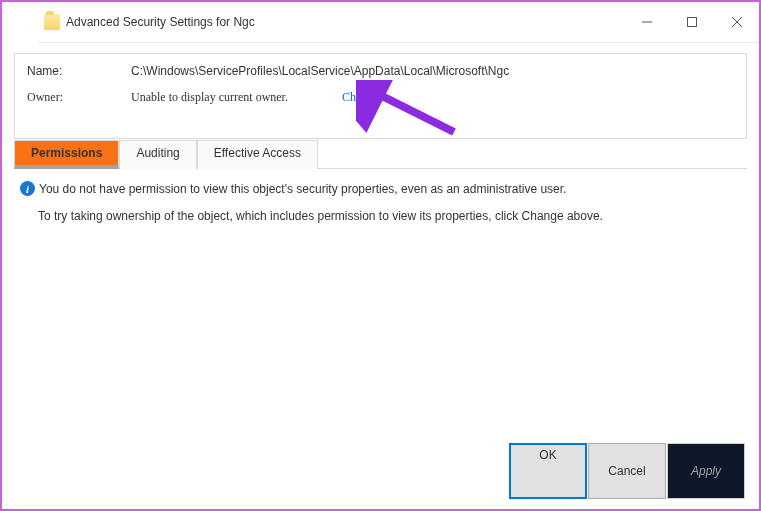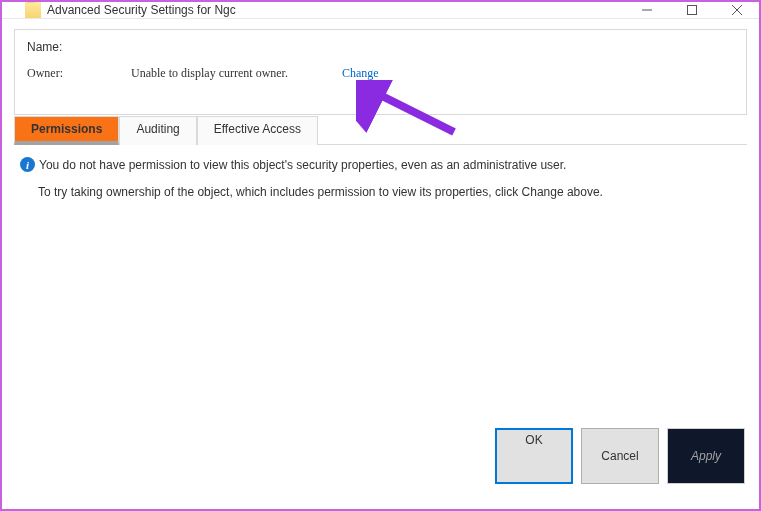--- a/index.html
+++ b/index.html
@@ -7,25 +7,26 @@
       font-family: "Segoe UI", Tahoma, sans-serif;
       font-size: 12px;
       background: #fff;
       width: 761px;
       height: 511px;
       border: 2px solid #c861e0;
       position: relative;
       overflow: hidden;
     }
     .titlebar {
-      height: 17px;
+      height: 41px;
       display: flex;
       align-items: center;
-      padding-left: 23px;
+      padding-left: 6px;
       border-bottom: 1px solid #e8e8e8;
+      margin-left: 36px;
     }
     .titlebar-icon {
       width: 16px;
       height: 16px;
       background: linear-gradient(180deg, #ffe9a6 0%, #f7d66f 100%);
       margin-right: 6px;
       position: relative;
     }
     .titlebar-icon::after {
       content: "";
@@ -94,22 +95,22 @@
       width: 15px; height: 15px; border-radius: 50%;
       background: #1976d2; color: #fff;
       display: inline-flex; align-items: center; justify-content: center;
       font-family: Georgia, serif; font-style: italic; font-weight: bold;
       font-size: 11px; margin-right: 4px; flex-shrink: 0;
     }
     .msg-text { color: #333; line-height: 1.4; }
     .msg-text-indent { margin-left: 18px; margin-top: 8px; }
     .buttons {
       position: absolute;
-      bottom: 25px; right: 14px;
-      display: flex; gap: 8px;
+      bottom: 10px; right: 14px;
+      display: flex; gap: 1px;
     }
     .btn {
       min-width: 78px;
       padding: 20px 10px;
       background: #e1e1e1;
       border: 1px solid #adadad;
       text-align: center;
       cursor: pointer;
       color: #333;
     }
@@ -155,20 +156,21 @@
           <line x1="10" y1="0" x2="0" y2="10" stroke="#555" stroke-width="1"></line>
         </svg>
     </div>
   </div>
 </div>
 
 <div class="content-outer">
   <div class="info-box">
     <div class="info-row">
       <div class="info-label">Name:</div>
+      <div class="info-value">C:\Windows\ServiceProfiles\LocalService\AppData\Local\Microsoft\Ngc</div>
     </div>
     <div class="info-row owner-row">
       <div class="info-label">Owner:</div>
       <div class="owner-text">Unable to display current owner.</div>
       <span class="change-link">Change</span>
     </div>
   </div>
 
   <div class="tabs">
     <div class="tab active">Permissions</div>

